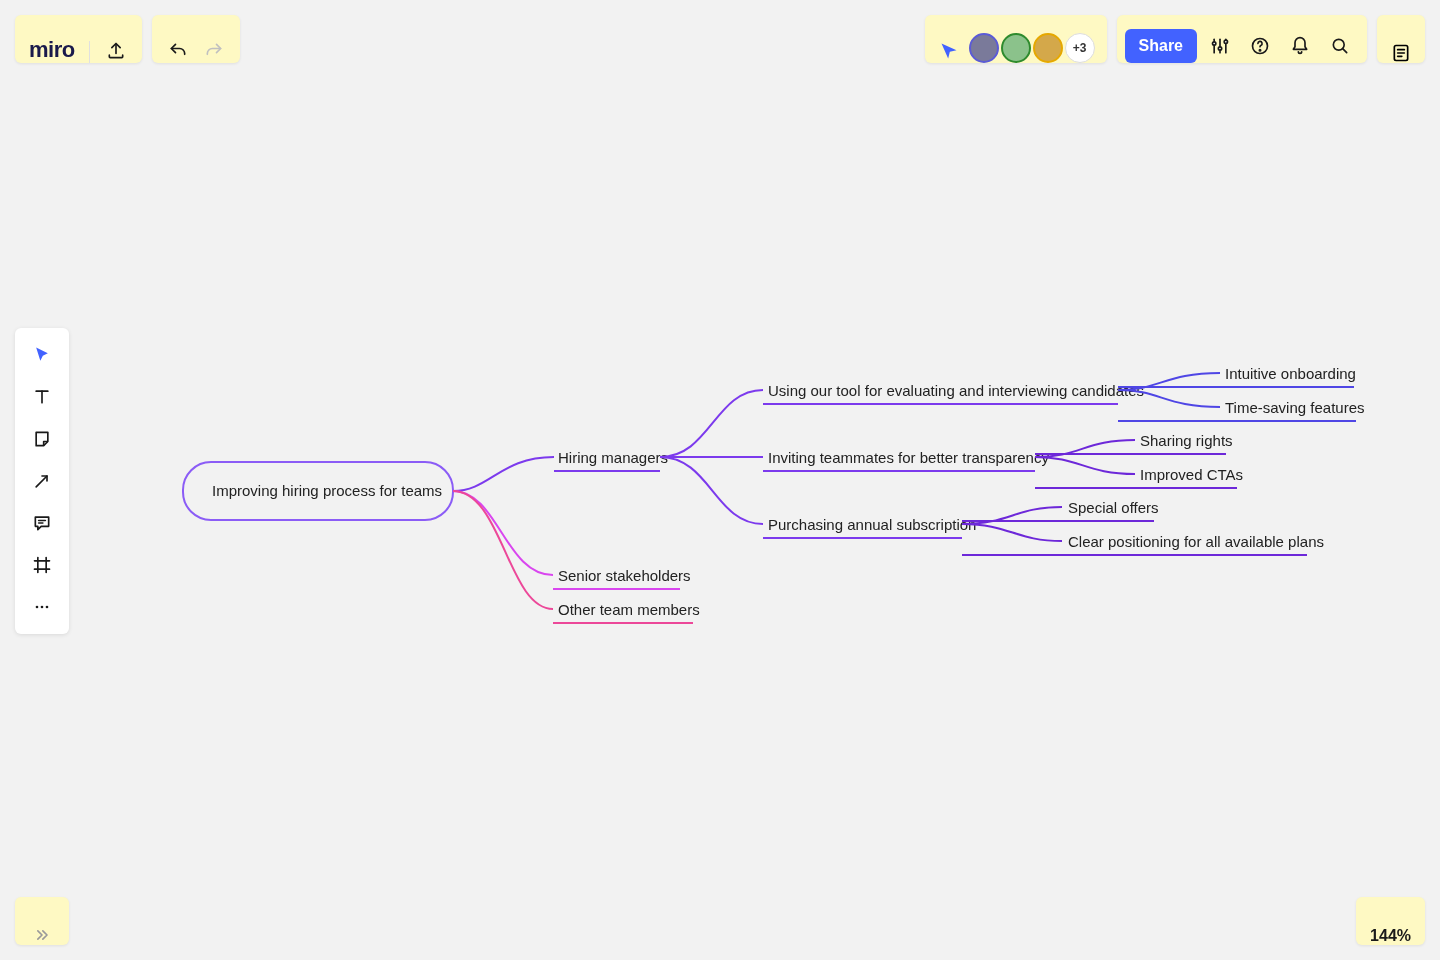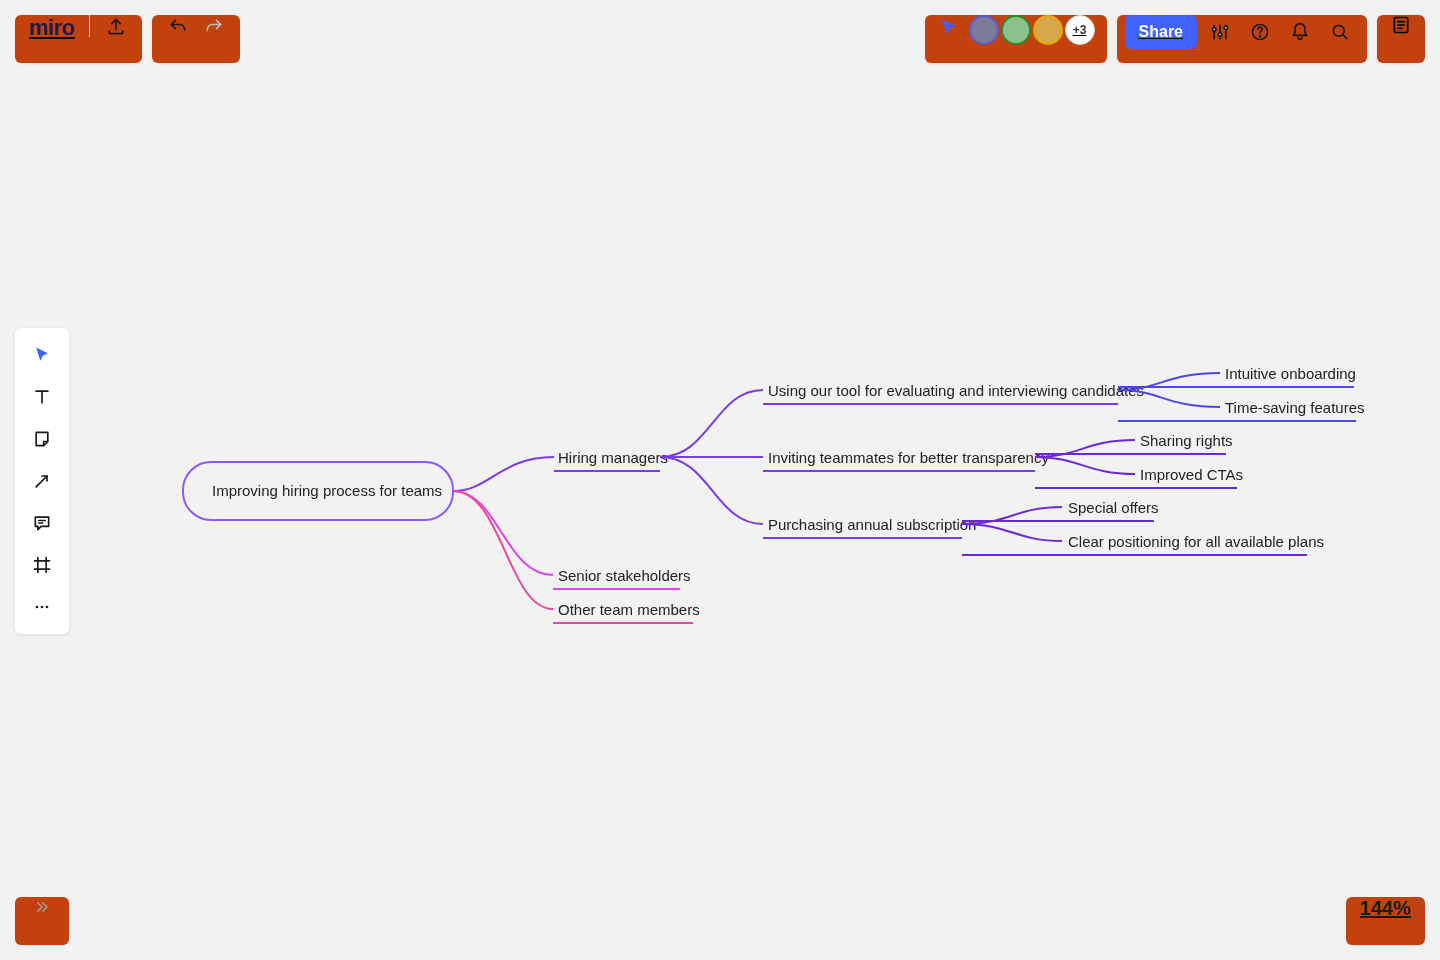--- a/index.html
+++ b/index.html
@@ -1,21 +1,21 @@
 <!DOCTYPE html>
 <html><head>
 <meta charset="utf-8">
 <style>
   * { box-sizing: border-box; margin: 0; padding: 0; }
   html, body { width: 1440px; height: 960px; overflow: hidden; font-family: -apple-system, BlinkMacSystemFont, "Segoe UI", Helvetica, Arial, sans-serif; }
   body { background: #f2f2f2; position: relative; }
 
   
   .top-left { position: absolute; top: 15px; left: 15px; display: flex; gap: 10px; }
-  .card { background: #c2410c; border-radius: 6px; box-shadow: 0 1px 3px rgba(0,0,0,0.08); display: flex; align-items: flex-start; text-decoration: underline; }
+  .card { background: #fef9c3; border-radius: 6px; box-shadow: 0 1px 3px rgba(0,0,0,0.08); display: flex; align-items: flex-end; }
   .logo-card { height: 48px; padding: 0 14px; gap: 14px; }
   .logo { font-weight: 700; font-size: 22px; color: #1a1a4b; letter-spacing: -0.5px; }
   .vdiv { width: 1px; height: 22px; background: #e0e0e0; }
   .icon-btn { width: 24px; height: 24px; display: flex; align-items: center; justify-content: center; cursor: pointer; color: #1a1a1a; }
   .history-card { height: 48px; padding: 0 14px; gap: 12px; }
   .icon-btn.disabled { color: #c0c0c0; cursor: default; }
 
   
   .top-right { position: absolute; top: 15px; right: 15px; display: flex; gap: 10px; }
   .collab-card { height: 48px; padding: 0 12px; gap: 8px; }
@@ -34,21 +34,21 @@
   .toolbar { position: absolute; left: 15px; top: 328px; width: 54px; background: #fff; border-radius: 6px; box-shadow: 0 1px 4px rgba(0,0,0,0.1); padding: 6px 0; display: flex; flex-direction: column; align-items: center; }
   .tool { width: 42px; height: 42px; display: flex; align-items: center; justify-content: center; cursor: pointer; border-radius: 4px; color: #1a1a1a; }
   .tool.active { color: #4262ff; }
 
   
   .bottom-left { position: absolute; left: 15px; bottom: 15px; }
   .expand-card { width: 54px; height: 48px; justify-content: center; color: #9a9a9a; }
 
   
   .bottom-right { position: absolute; right: 15px; bottom: 15px; }
-  .zoom-card { height: 48px; padding: 0 14px; font-size: 20px; font-weight: 700; color: #1a1a1a; }
+  .zoom-card { height: 48px; padding: 0 14px; font-size: 16px; font-weight: 700; color: #1a1a1a; }
 
   
   .canvas { position: absolute; inset: 0; }
   svg.mindmap { position: absolute; inset: 0; width: 1440px; height: 960px; }
   .node-text { font-size: 15px; fill: #222; }
   .root-rect { fill: none; stroke: #8b5cf6; stroke-width: 2; }
   .branch { fill: none; stroke-width: 2; }
   .c-purple { stroke: #7c3aed; }
   .c-magenta { stroke: #d946ef; }
   .c-pink { stroke: #ec4899; }

